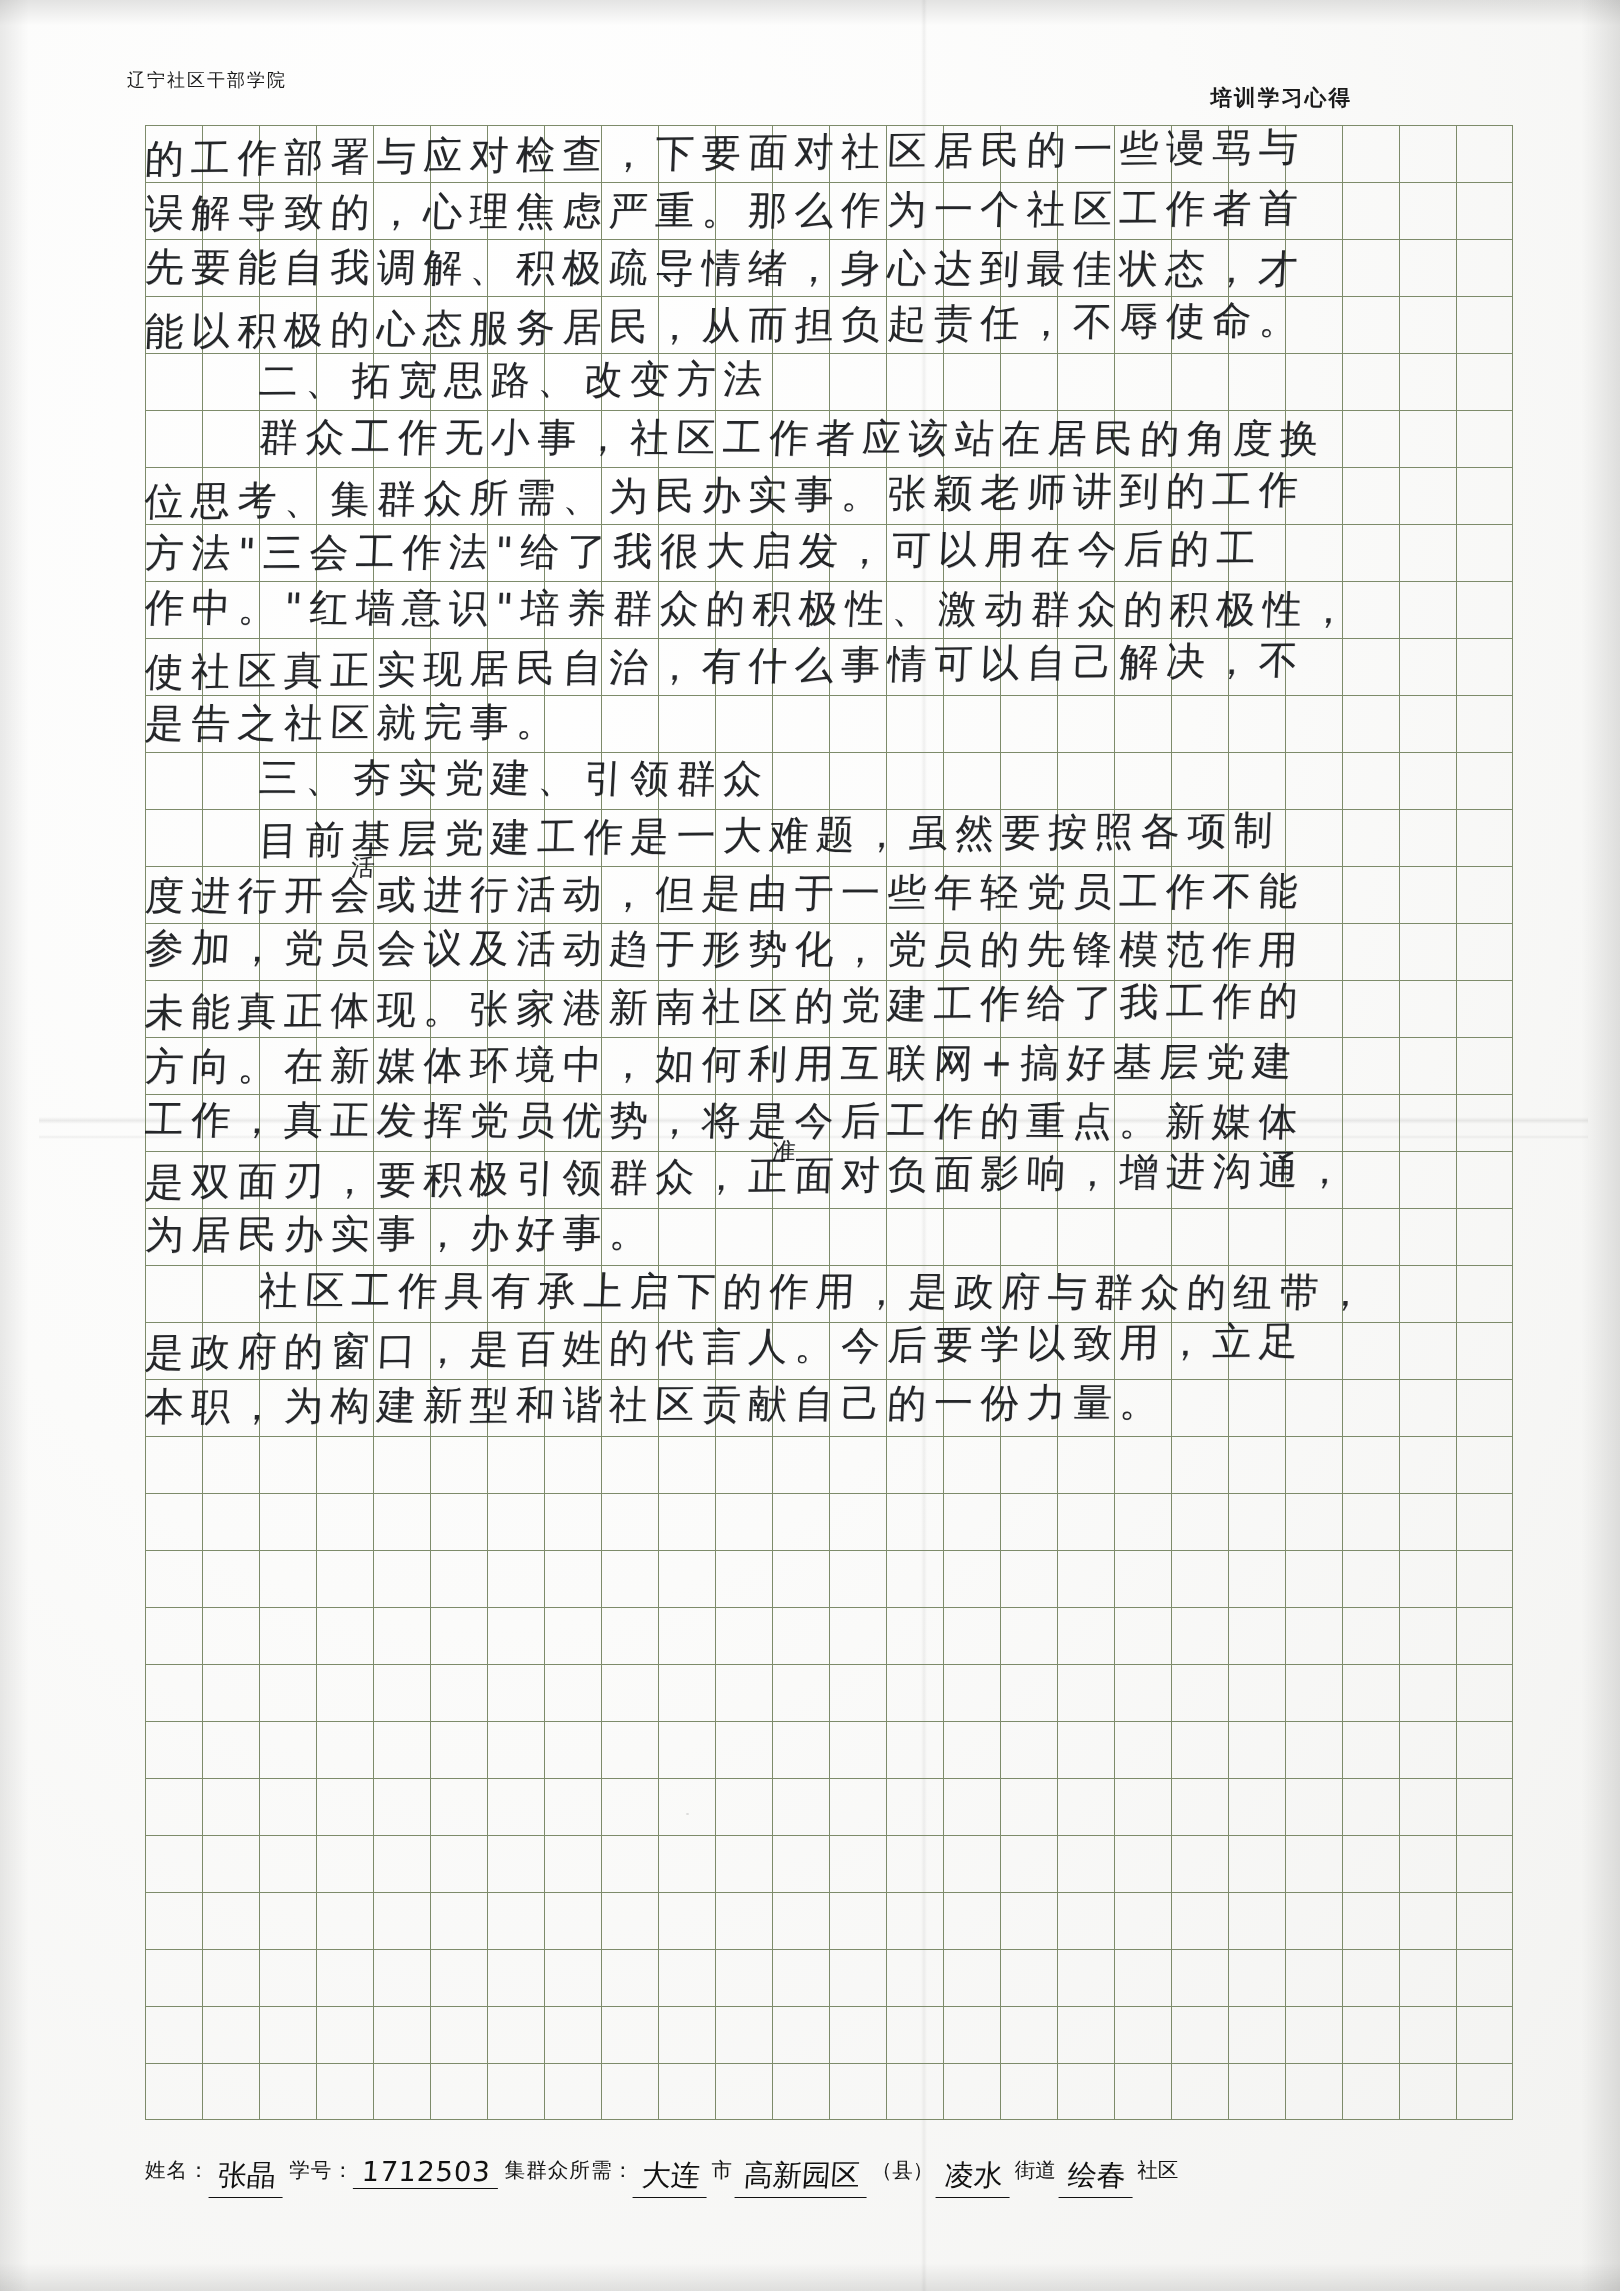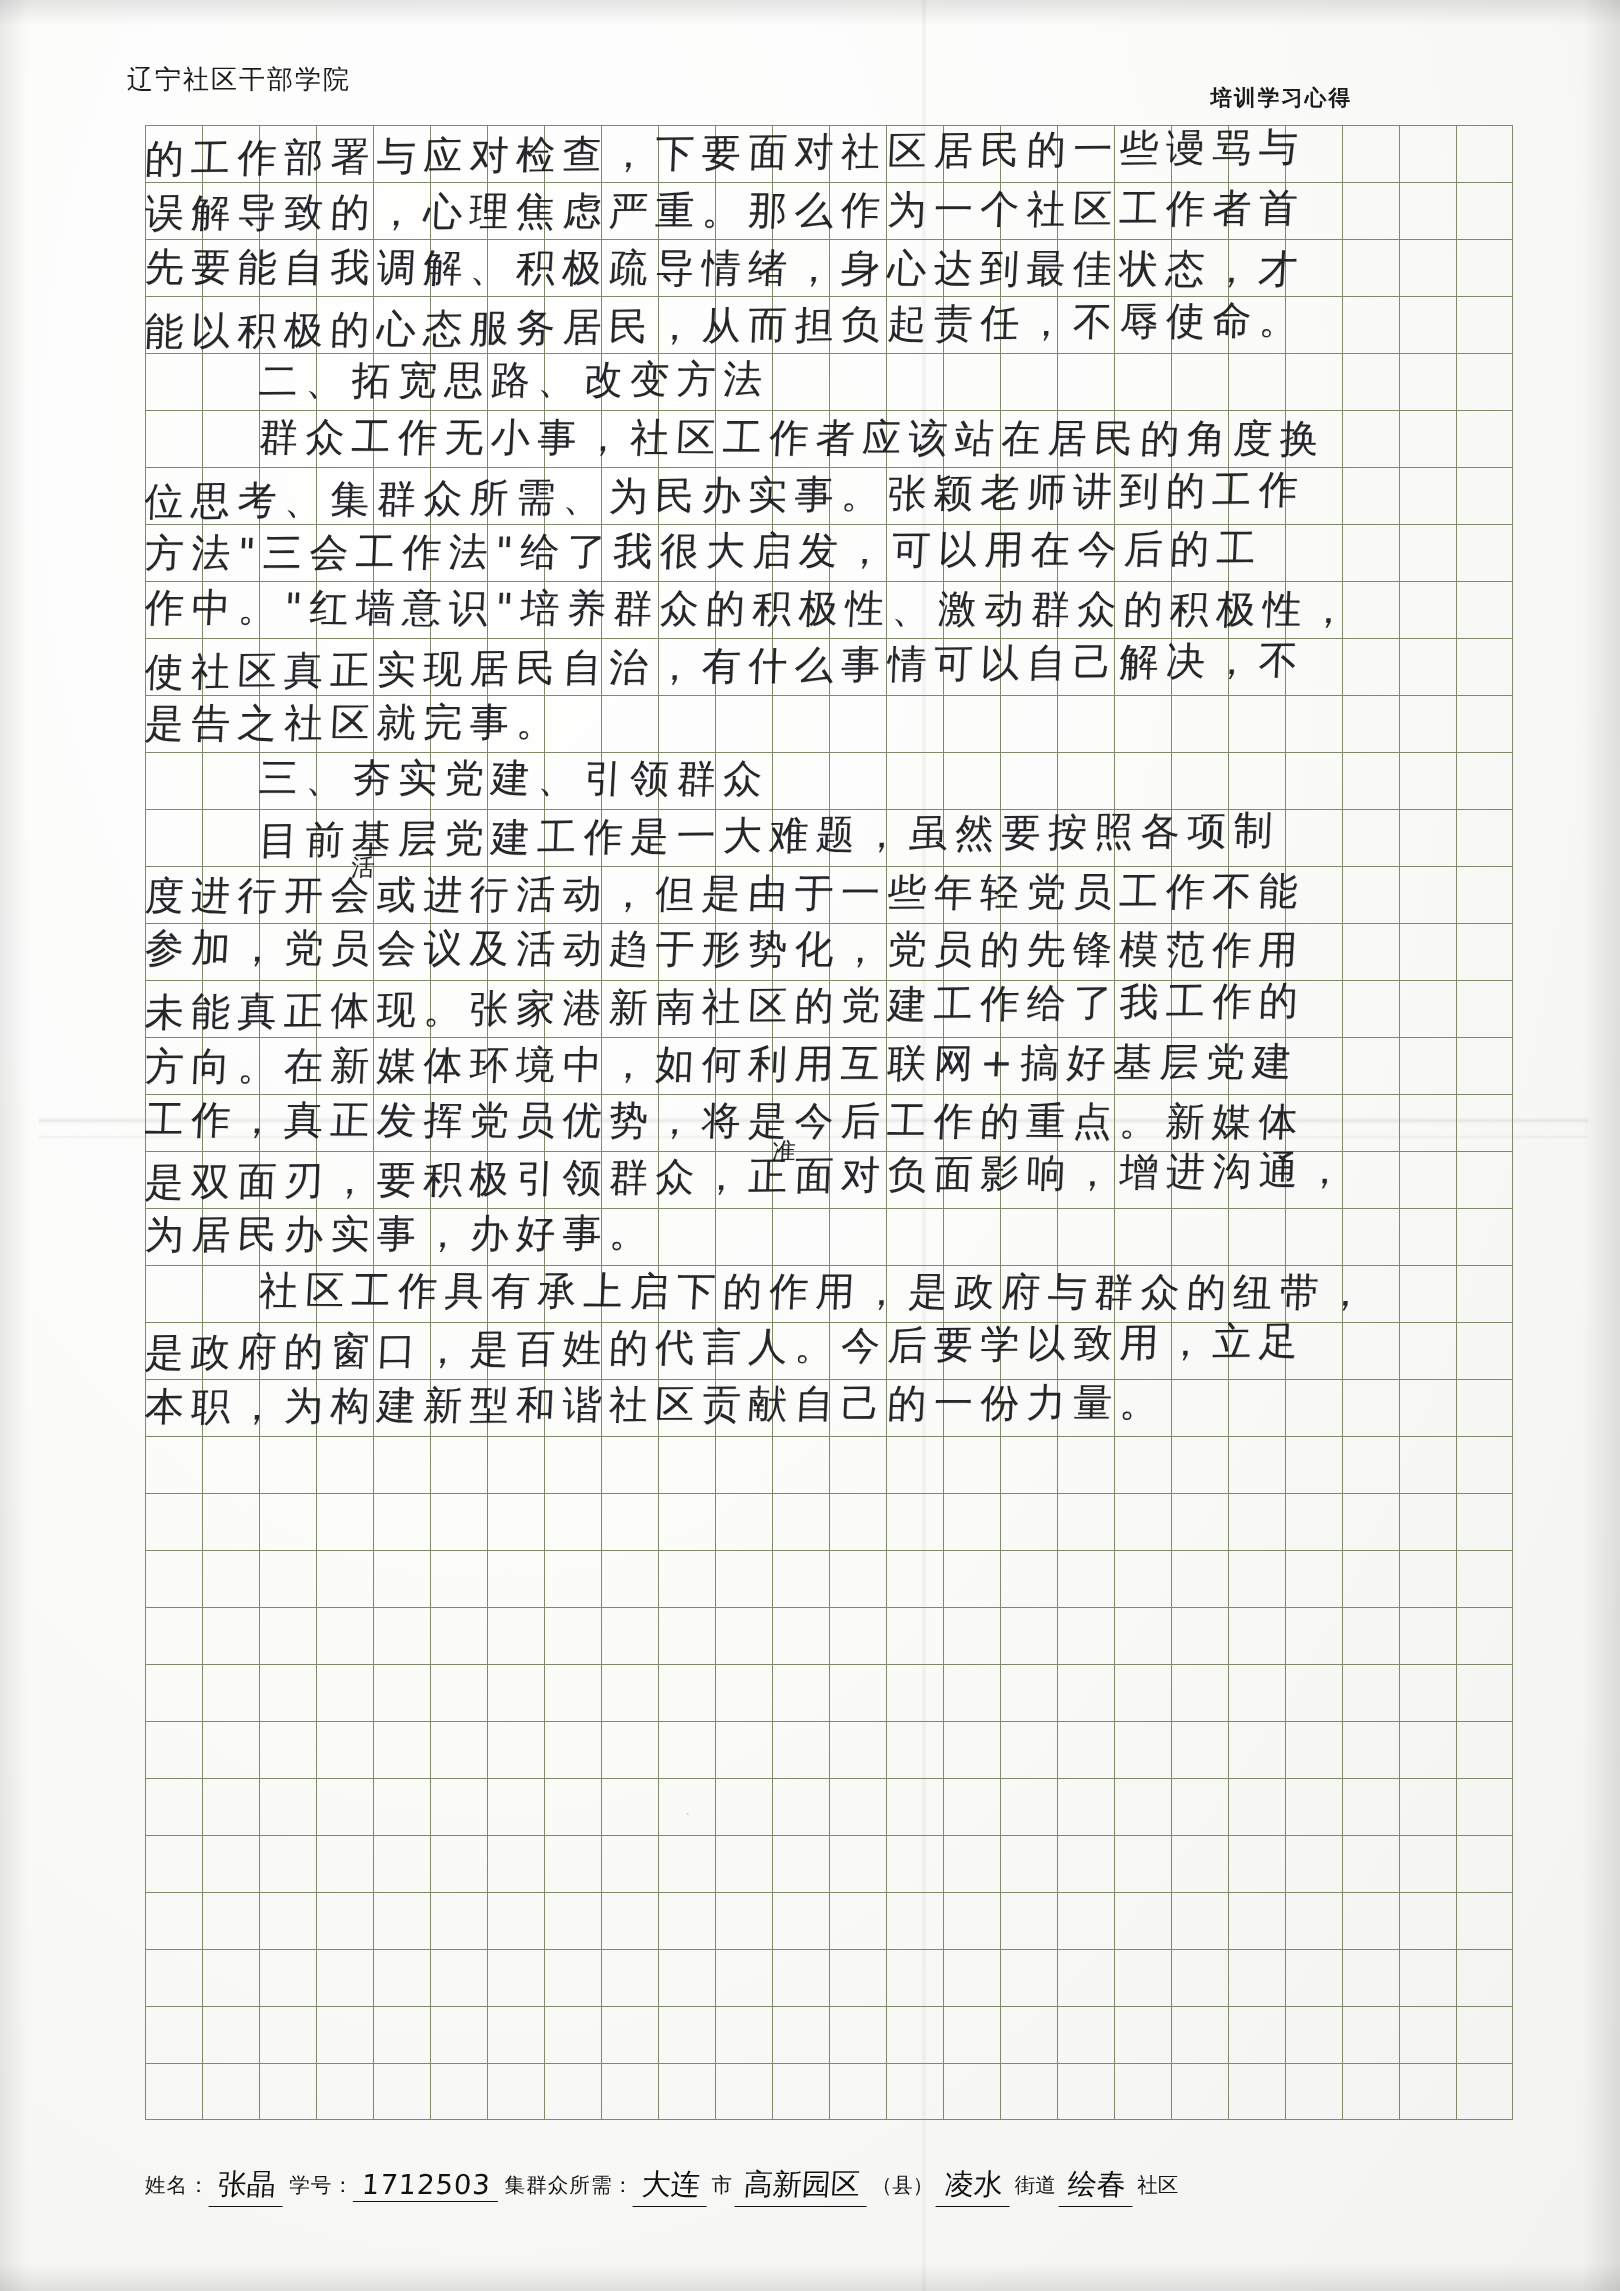--- a/index.html
+++ b/index.html
@@ -49,22 +49,22 @@
   
   .header {
     position: absolute;
     left: 127px;
     top: 57px;
     width: 1372px;
     height: 33px;
   }
   .header-left {
     position: absolute;
-    left: 0; top: 5px;
-    font-size: 26px;
+    left: 0; top: 11px;
+    font-size: 18px;
     color: #1b1b1b;
     font-family: "DejaVu Serif", "Liberation Serif", serif;
     letter-spacing: 2px;
     white-space: nowrap;
   }
   .header-right {
     position: absolute;
     right: 147px; top: -3.9px;
     font-size: 21.6px;
     color: #1b1b1b;
@@ -125,21 +125,21 @@
   .indent-2 { padding-left: 114px; }
 
   
   .footer {
     position: absolute;
     left: 145px;
     top: 2156px;
     width: 1372px;
     height: 59px;
     display: flex;
-    align-items: center;
+    align-items: flex-start;
     font-family: "DejaVu Serif", "Liberation Serif", serif;
     font-size: 20.6px;
     color: #151515;
   }
   .f-label {
     white-space: nowrap;
     letter-spacing: 1px;
     padding-bottom: 2px;
   }
   .f-value {

